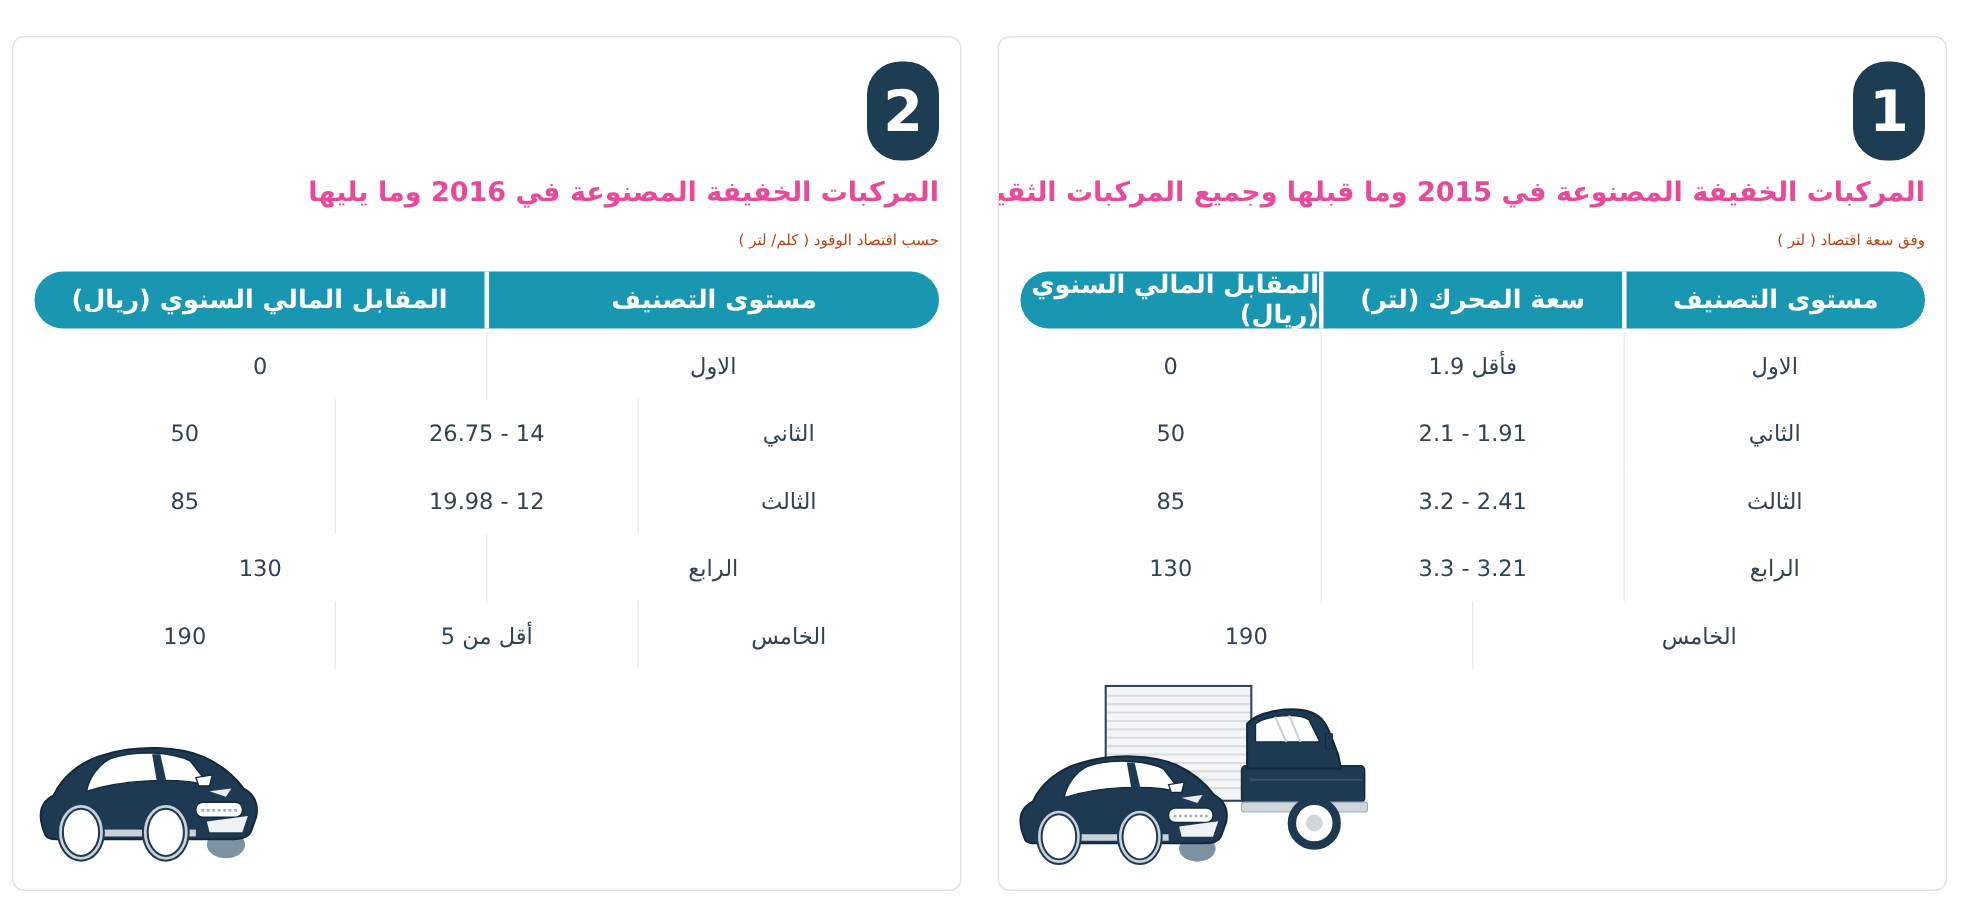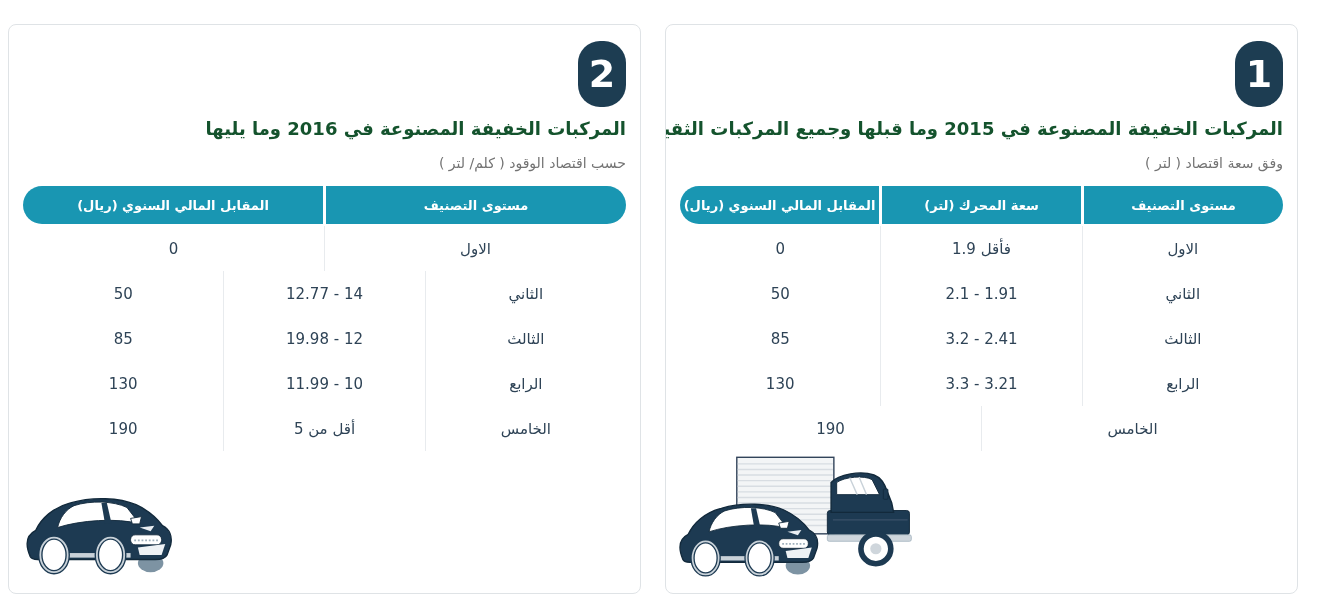--- a/index.html
+++ b/index.html
@@ -3,24 +3,24 @@
 <meta charset="utf-8">
 <style>
   html,body{margin:0;padding:0;background:#ffffff;width:1317px;height:604px;overflow:hidden;
             font-family:"DejaVu Sans","Liberation Sans",sans-serif;}
   .wrap{display:flex;gap:24px;padding:24px 12px 0 8px;box-sizing:border-box;}
   .panel{width:633px;height:570px;background:#fff;border:1px solid #dfe3e6;border-radius:8px;
          box-sizing:border-box;padding:8px 14px;position:relative;direction:rtl;overflow:hidden;}
   .badge{width:48px;height:66px;background:#1d3d52;border-radius:22px 22px 22px 22px;color:#fff;
          font-size:38px;font-weight:bold;display:flex;align-items:center;justify-content:center;
          margin:8px 0 0 0;}
-  .title{color:#14532d;font-size:18px;font-weight:bold;margin:10px 0 0 0;line-height:1.35;white-space:nowrap;}
-  .subtitle{color:#737373;font-size:14px;margin:14px 0 0 0;}
+  .title{color:#ec4899;font-size:18px;font-weight:bold;margin:10px 0 0 0;line-height:1.35;white-space:nowrap;}
+  .subtitle{color:#c2410c;font-size:10px;margin:14px 0 0 0;}
   .thead{display:flex;background:#1996b2;border-radius:19px;height:38px;margin-top:15px;color:#fff;}
-  .th{flex:1;display:flex;align-items:center;justify-content:center;font-weight:bold;font-size:13px;}
+  .th{flex:1;display:flex;align-items:center;justify-content:center;font-weight:bold;font-size:17px;}
   .th:not(:first-child){border-right:3px solid #ffffff;}
   .tbody{margin-top:2px;}
   .tr{display:flex;height:45px;}
   .td{flex:1;display:flex;align-items:center;justify-content:center;color:#2e4356;font-size:15px;}
   .tr .td:not(:first-child){border-right:1px solid #e8ebee;}
   .ltr{direction:ltr;}
   .art{position:absolute;bottom:8px;left:10px;width:270px;height:140px;direction:ltr;}
   .art svg{position:absolute;}
   .car-svg{left:0;bottom:0;z-index:2;}
   .truck-svg{left:58px;bottom:4px;z-index:1;}
@@ -41,31 +41,30 @@
         <div class="th">مستوى التصنيف</div>
         <div class="th">المقابل المالي السنوي (ريال)</div>
       </div>
       <div class="tbody">
           <div class="tr">
     <div class="td">الاول</div>
     <div class="td ltr">0</div>
   </div>
           <div class="tr">
     <div class="td">الثاني</div>
-    <div class="td ltr">12.77 - 14</div>
+    <div class="td ltr">26.75 - 14</div>
     <div class="td ltr">50</div>
   </div>
           <div class="tr">
     <div class="td">الثالث</div>
     <div class="td ltr">19.98 - 12</div>
     <div class="td ltr">85</div>
   </div>
           <div class="tr">
     <div class="td">الرابع</div>
-    <div class="td ltr">11.99 - 10</div>
     <div class="td ltr">130</div>
   </div>
           <div class="tr">
     <div class="td">الخامس</div>
     <div class="td ltr">أقل من 5</div>
     <div class="td ltr">190</div>
   </div>
         </div>
     </div>
 

